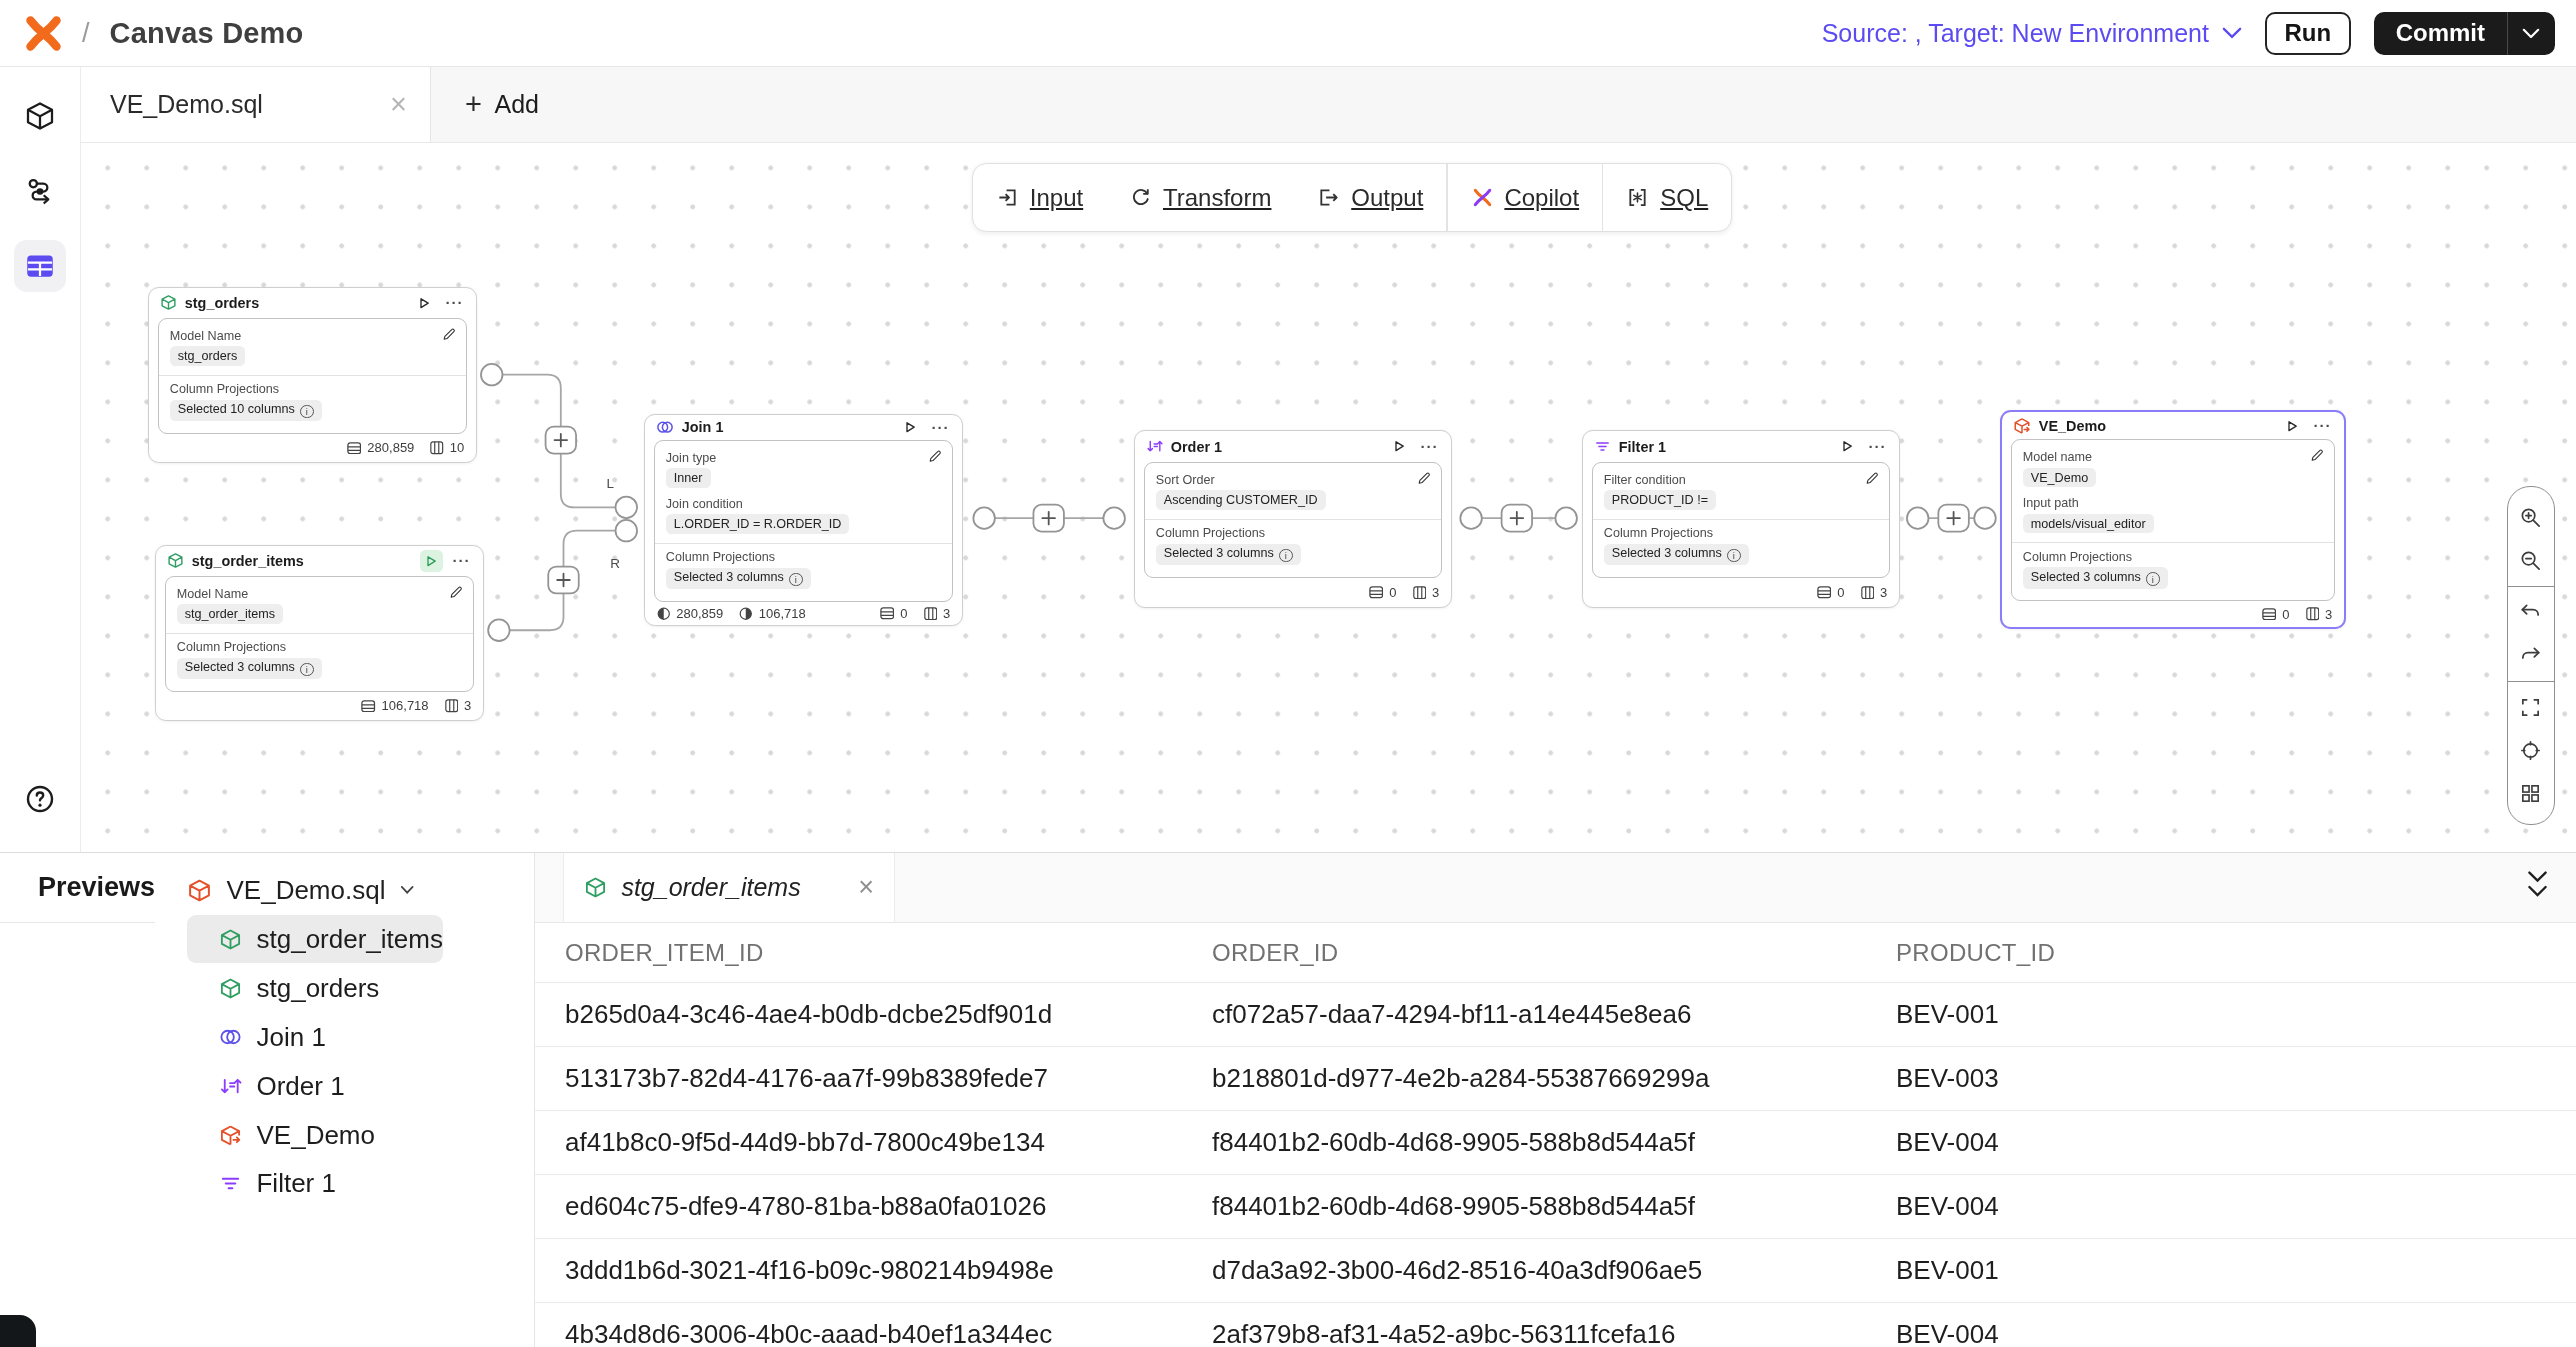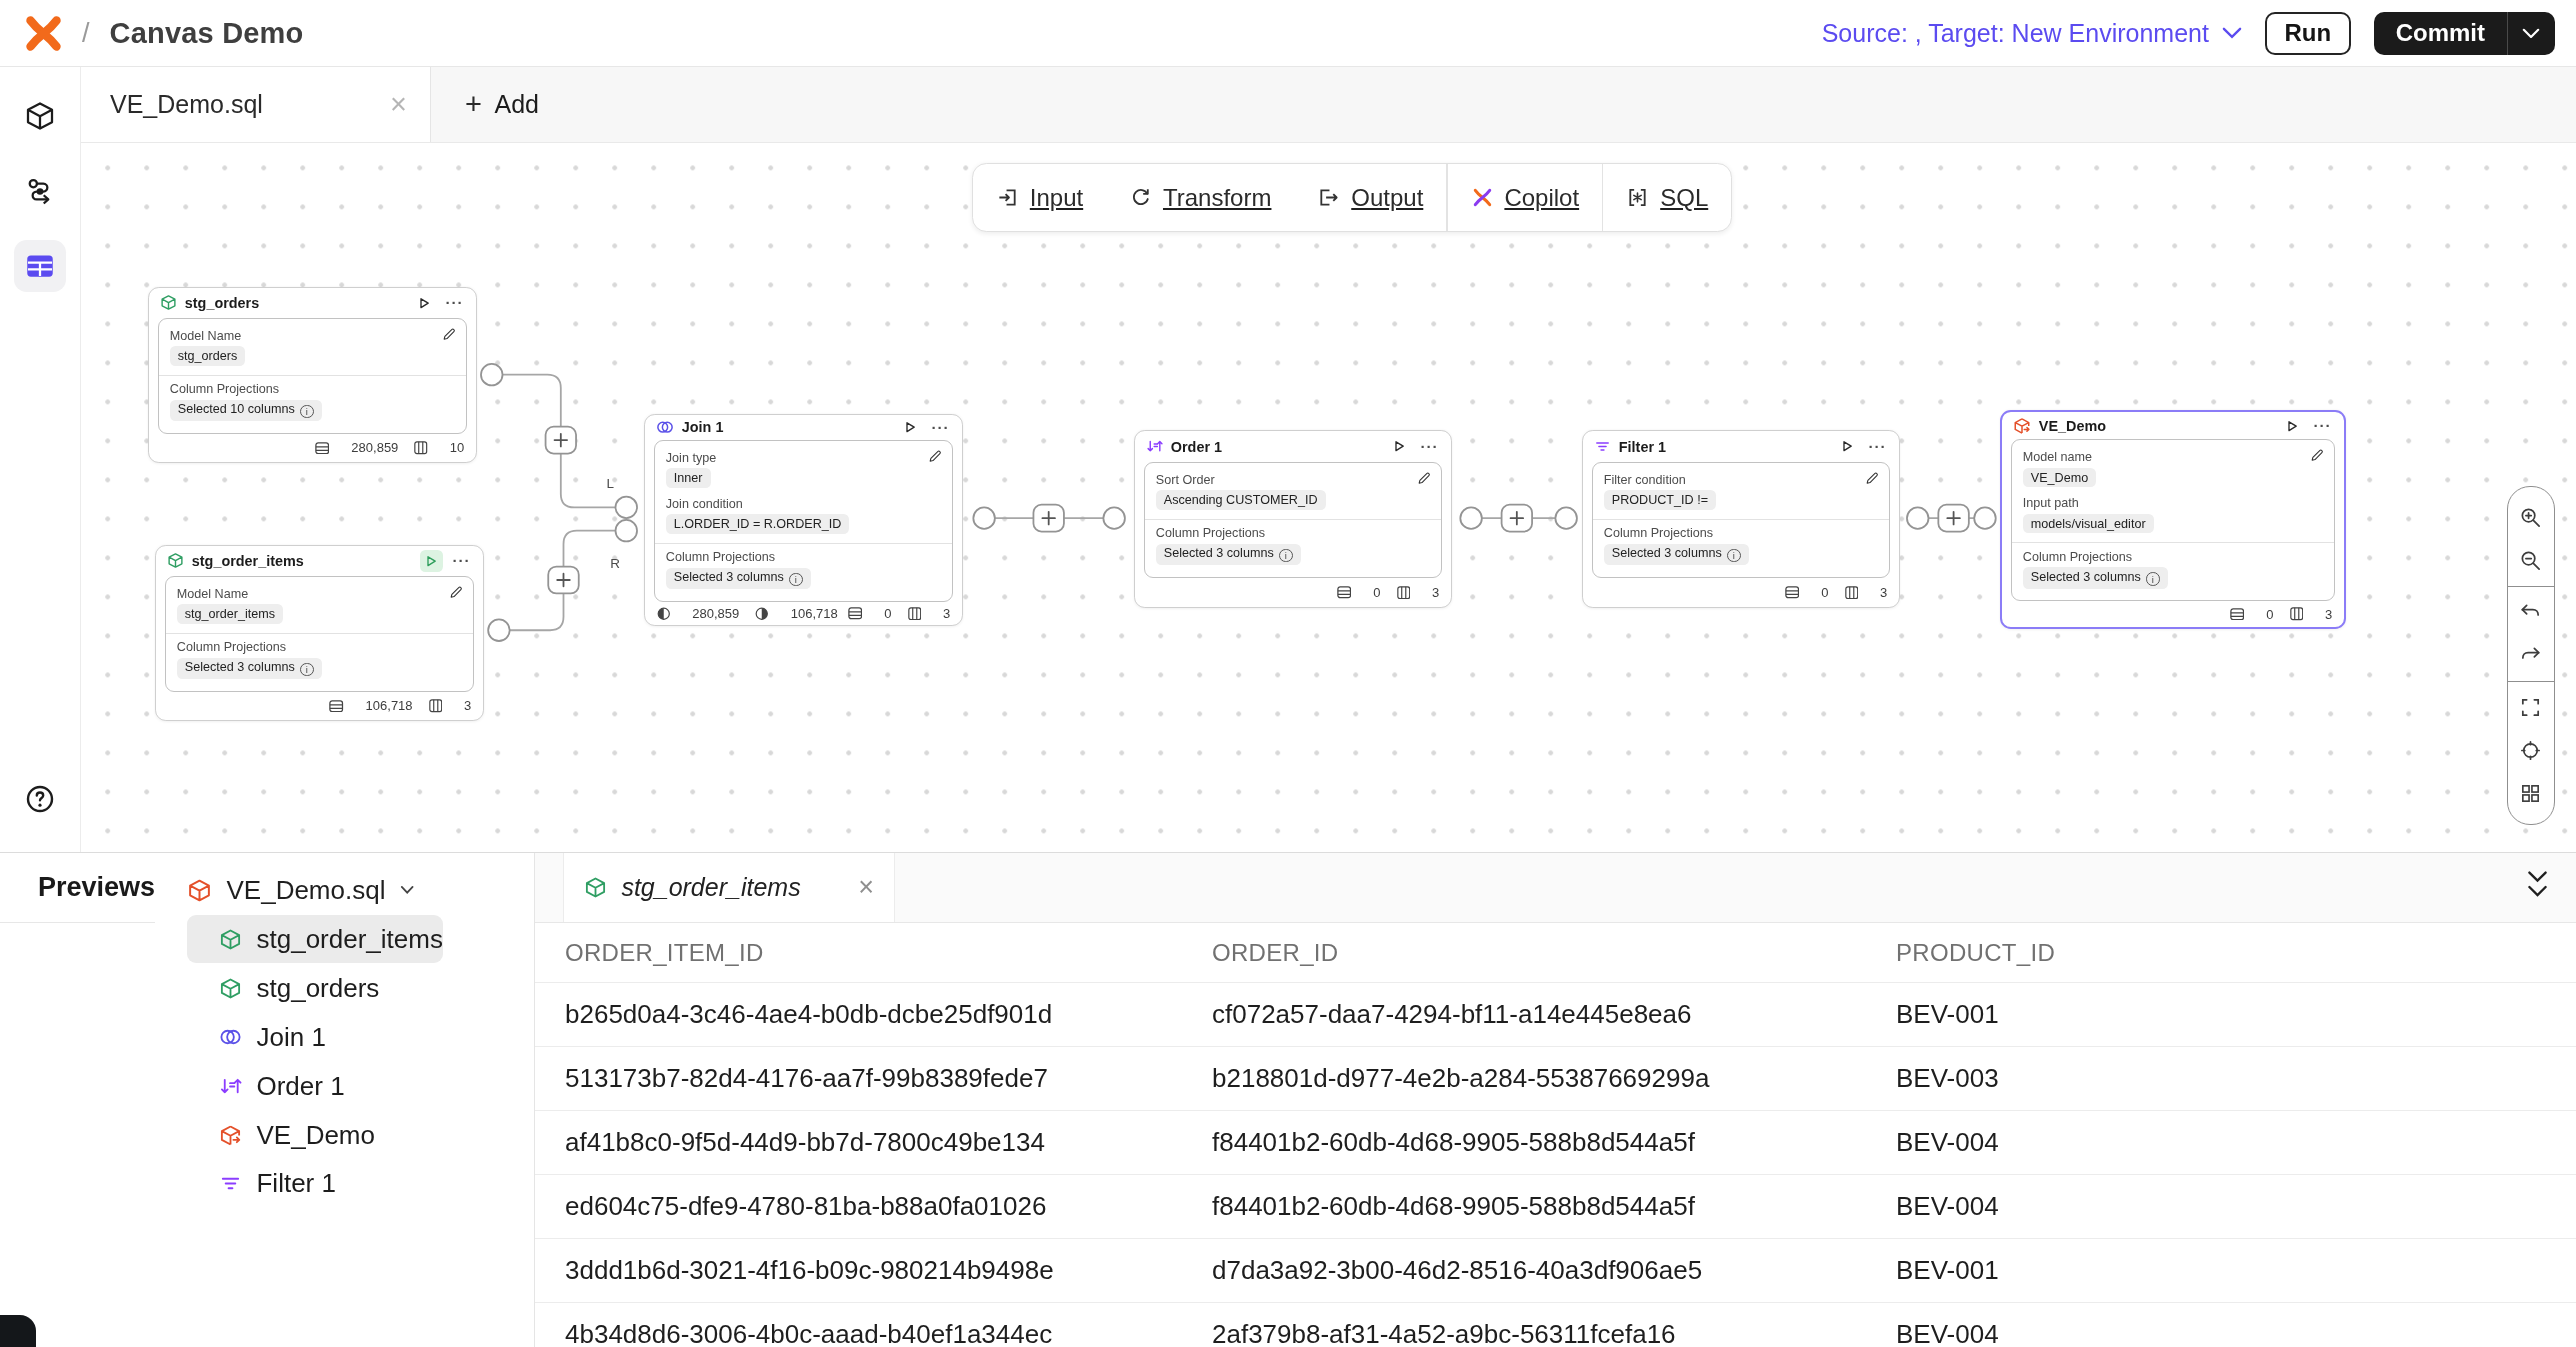--- a/index.html
+++ b/index.html
@@ -65,21 +65,21 @@
   .field-label { font-size:12.6px; color:#4c4c4c; margin:2.7px 0 3.6px; }
   .pill { display:inline-block; background:#eeeeee; border-radius:5.4px; padding:2.7px 8px;
     font-size:12.6px; color:#222; margin-bottom:6.3px; white-space:nowrap; }
   .info-dot { display:inline-flex; width:13.5px; height:13.5px; border:1.2px solid #555; border-radius:50%;
     font-size:9.4px; align-items:center; justify-content:center; margin-left:5.4px; vertical-align:-1.8px; color:#444; }
   .card-divider { border-top:1.3px solid #e2e2e2; margin:2.7px -10.8px 6.3px; }
   .node-footer { display:flex; align-items:center; padding:0 11.7px; height:32px; margin-top:auto;
     font-size:13px; color:#3d3d3d; }
   .node-footer .right { margin-left:auto; display:flex; gap:16px; align-items:center; }
   .node-footer .left { display:flex; gap:16px; align-items:center; }
-  .stat { display:flex; align-items:center; gap:22px; }
+  .stat { display:flex; align-items:center; gap:6px; }
 
   .zoom-rail { position:absolute; right:21.5px; top:343px; width:48px; background:#fff;
     border:1.8px solid #8f8f8f; border-radius:23px; display:flex; flex-direction:column; align-items:center;
     padding:9px 0; }
   .zr-btn { height:43px; display:flex; align-items:center; justify-content:center; width:100%; }
   .zr-sep { width:100%; height:1.8px; background:#8f8f8f; margin:3.6px 0; }
 
   
   .bottom-panel { height:495px; border-top:1.8px solid #dcdcdc; display:flex; position:relative; background:#fff; }
   .bp-left { width:535px; border-right:1.8px solid #e5e5e5; display:flex; flex-direction:row; }

